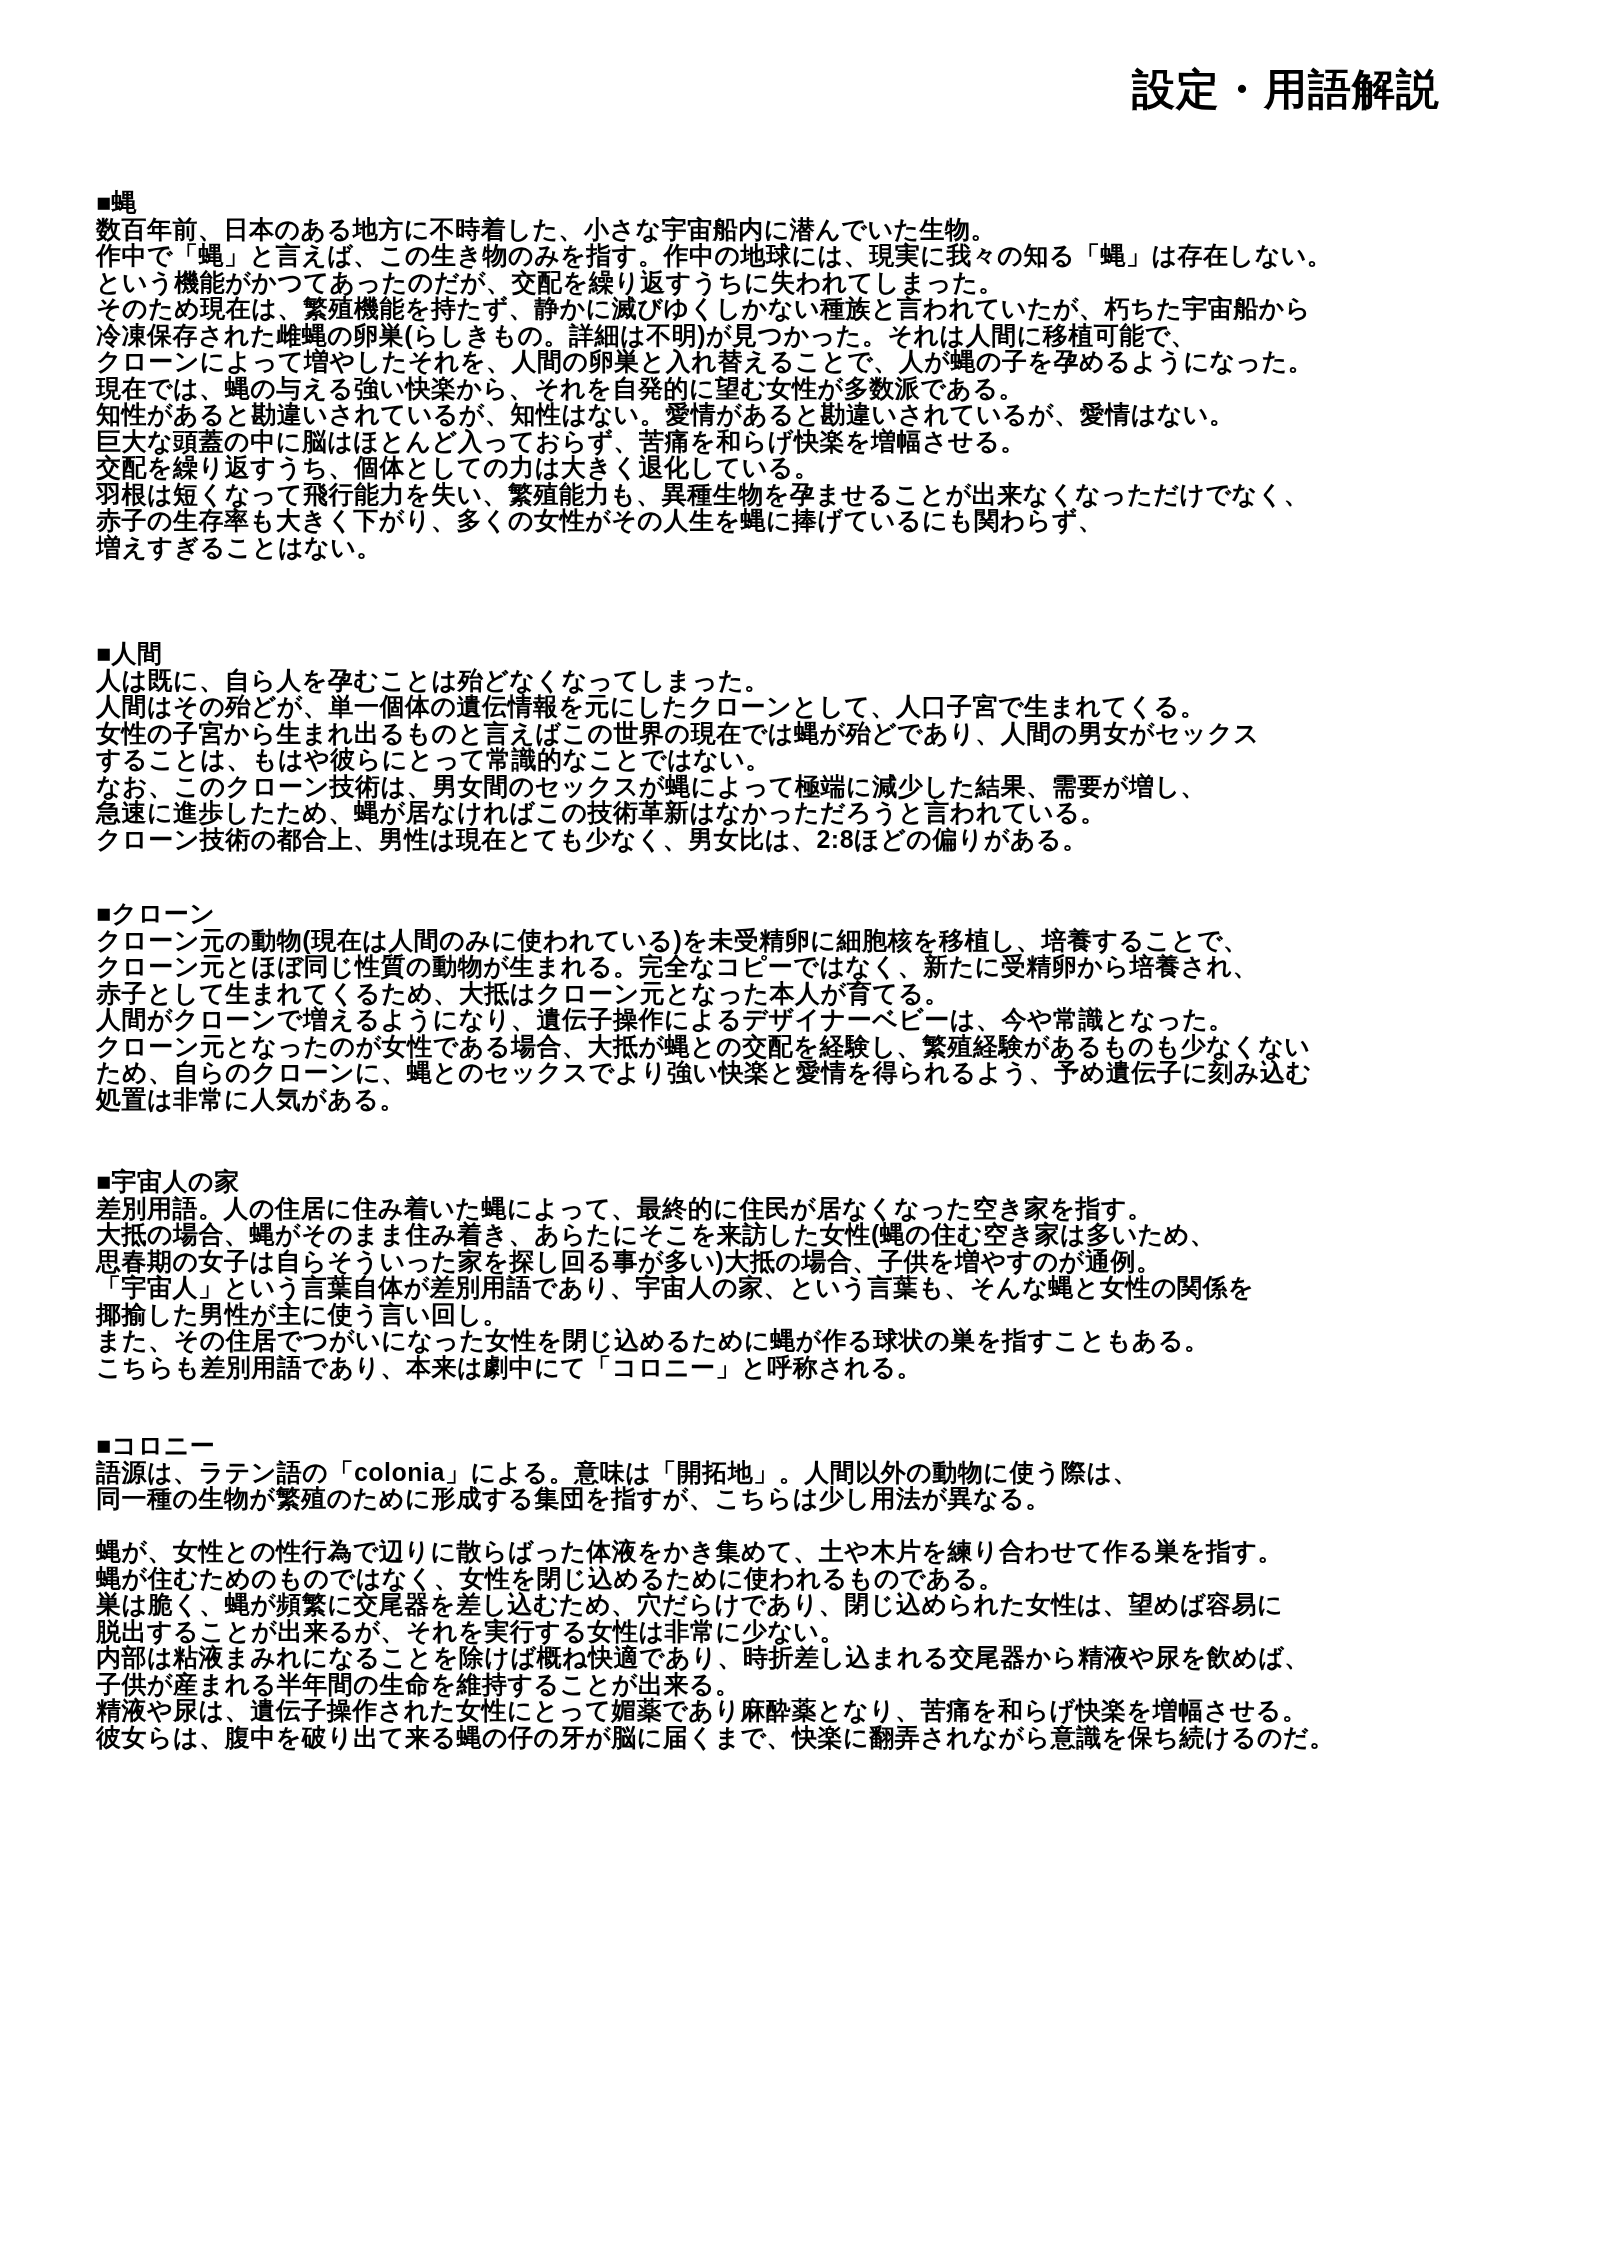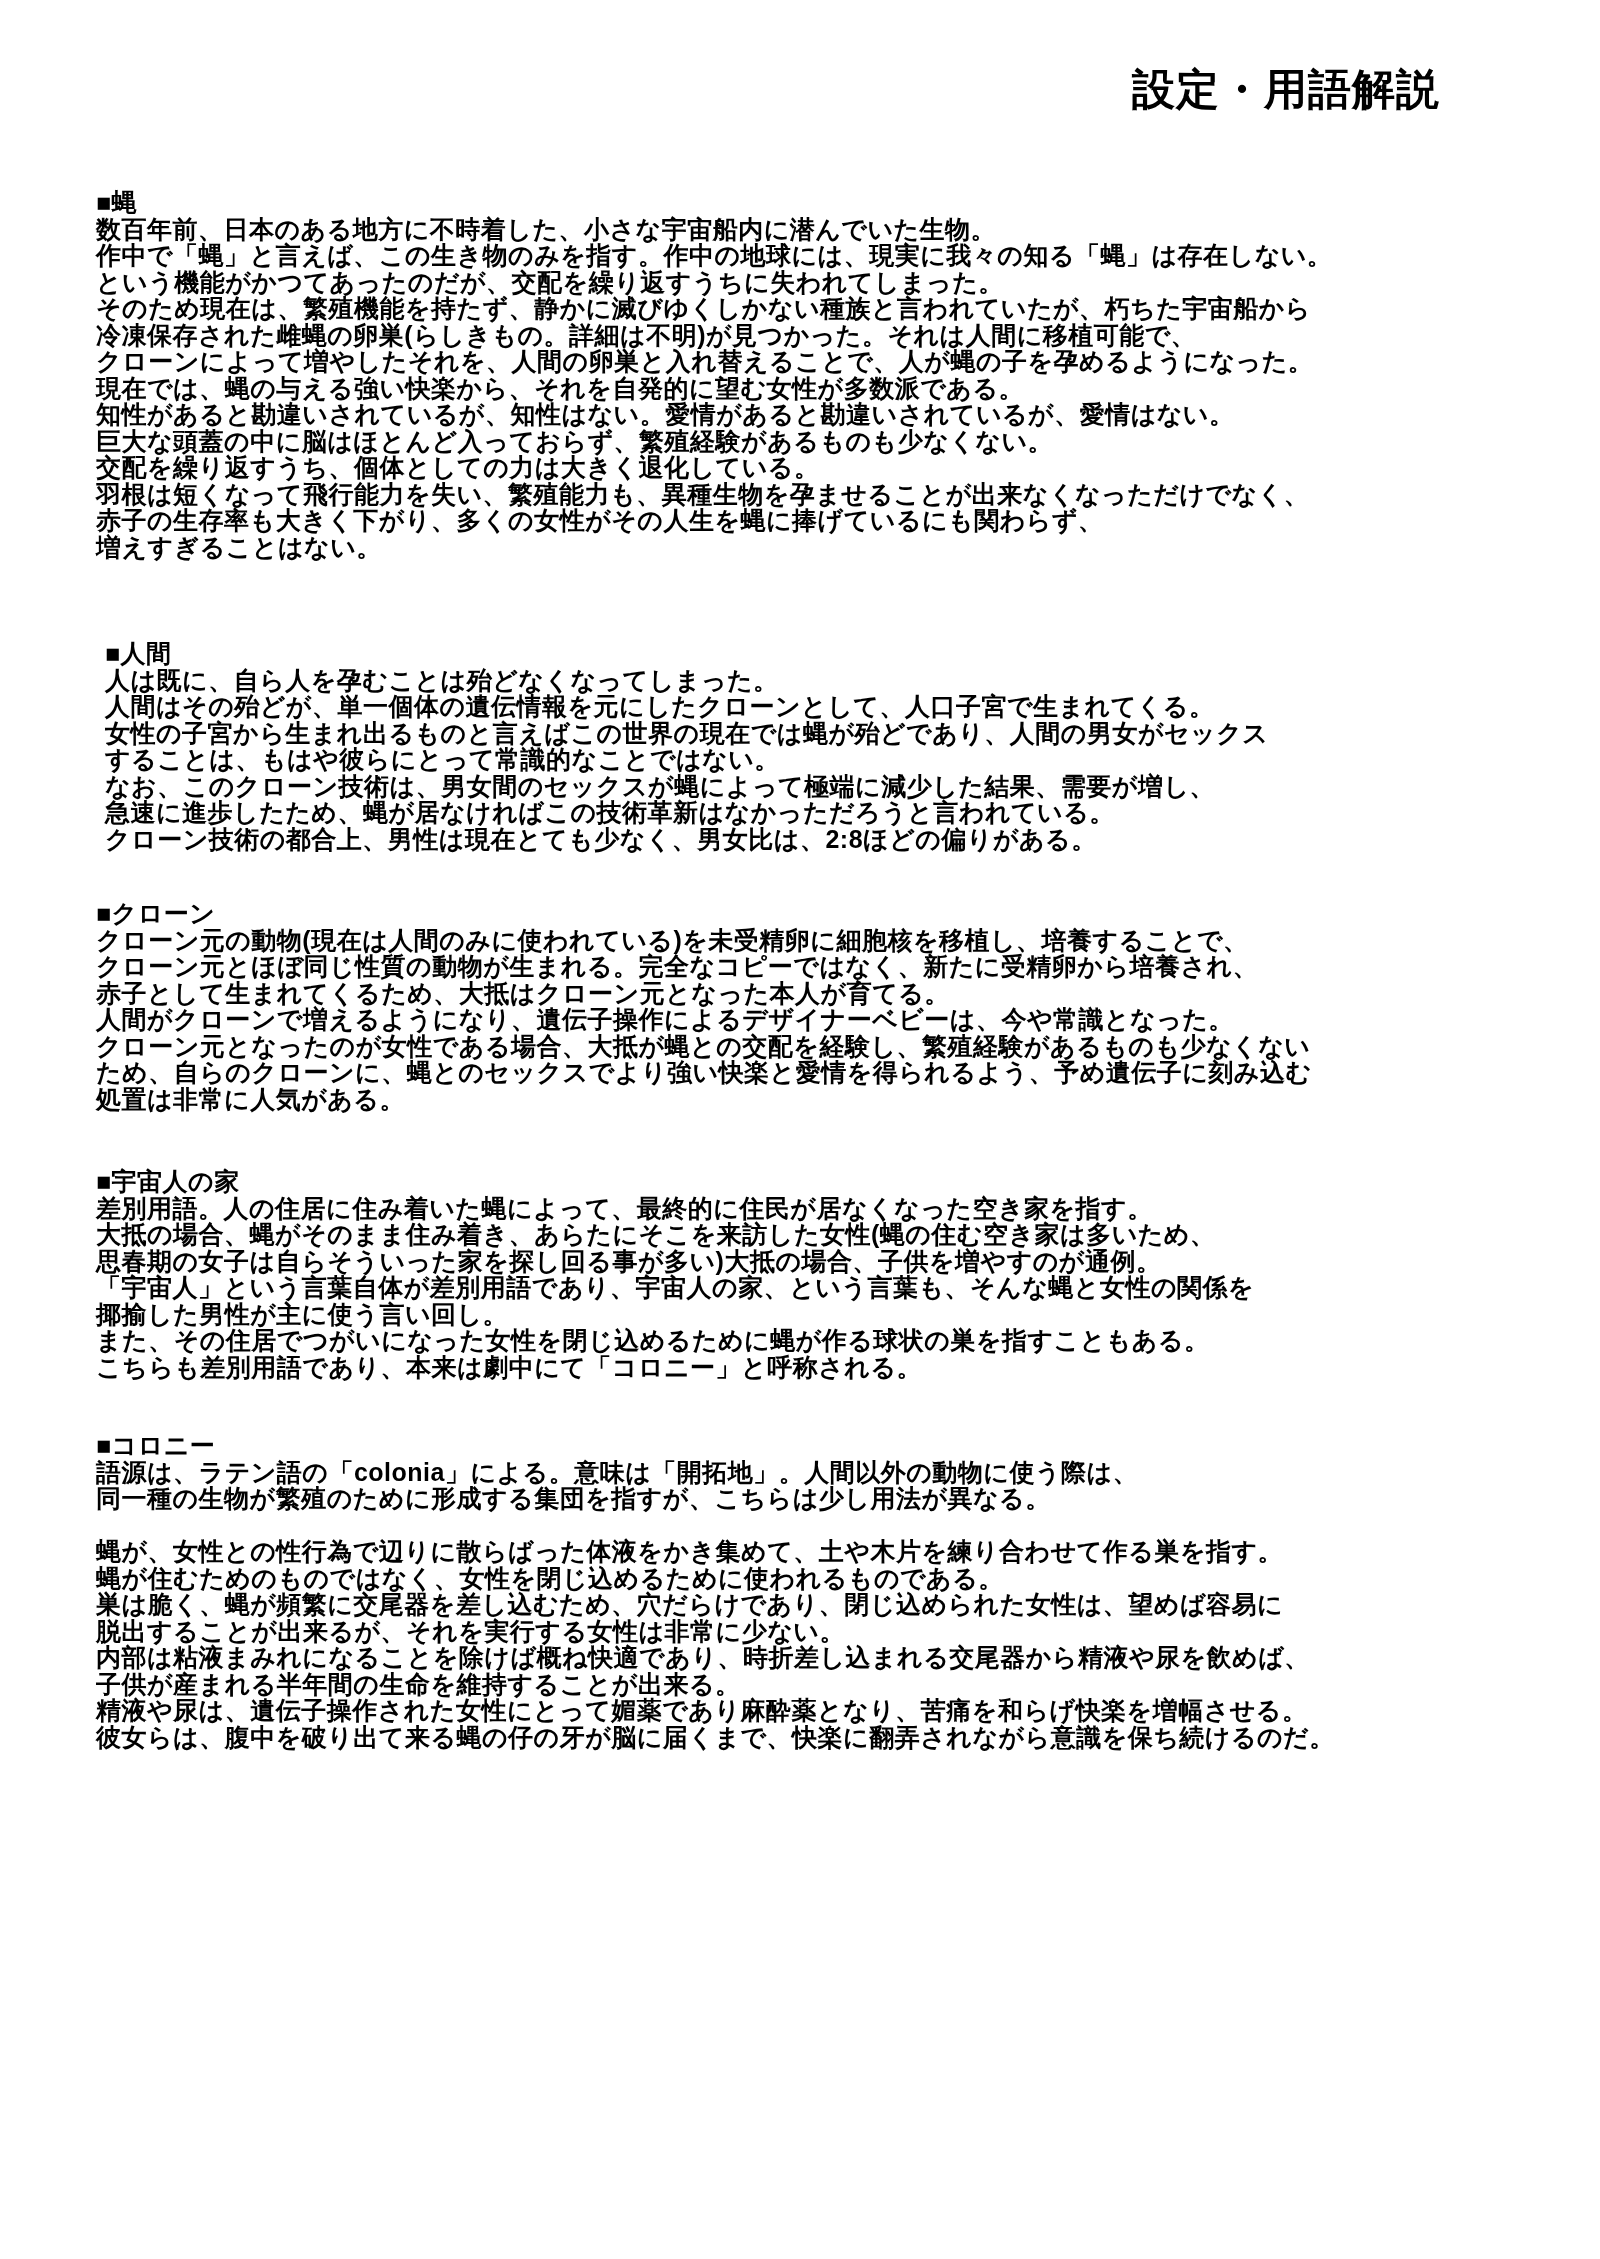--- a/index.html
+++ b/index.html
@@ -40,42 +40,42 @@
   .section .line {
     font-size: 25px;
     font-weight: 600;
     line-height: 26.5px;
     min-height: 26.5px;
     white-space: nowrap;
     letter-spacing: 0.5px;
   }
   
   .section.sec-1 { margin-top: 0; }
-  .section.sec-2 { margin-top: 80px; margin-left: 9px; }
+  .section.sec-2 { margin-top: 80px; }
   .section.sec-3 { margin-top: 48px; }
   .section.sec-4 { margin-top: 56px; }
   .section.sec-5 { margin-top: 52px; }
 </style>
 </head>
 <body>
 
 <div class="page">
   <div class="doc-title">設定・用語解説</div>
   <div class="content">
       <div class="section sec-1">
         <div class="heading">■蝿</div>
         <div class="line">数百年前、日本のある地方に不時着した、小さな宇宙船内に潜んでいた生物。</div>
         <div class="line">作中で「蝿」と言えば、この生き物のみを指す。作中の地球には、現実に我々の知る「蝿」は存在しない。</div>
         <div class="line">という機能がかつてあったのだが、交配を繰り返すうちに失われてしまった。</div>
         <div class="line">そのため現在は、繁殖機能を持たず、静かに滅びゆくしかない種族と言われていたが、朽ちた宇宙船から</div>
         <div class="line">冷凍保存された雌蝿の卵巣(らしきもの。詳細は不明)が見つかった。それは人間に移植可能で、</div>
         <div class="line">クローンによって増やしたそれを、人間の卵巣と入れ替えることで、人が蝿の子を孕めるようになった。</div>
         <div class="line">現在では、蝿の与える強い快楽から、それを自発的に望む女性が多数派である。</div>
         <div class="line">知性があると勘違いされているが、知性はない。愛情があると勘違いされているが、愛情はない。</div>
-        <div class="line">巨大な頭蓋の中に脳はほとんど入っておらず、繁殖経験があるものも少なくない。</div>
+        <div class="line">巨大な頭蓋の中に脳はほとんど入っておらず、苦痛を和らげ快楽を増幅させる。</div>
         <div class="line">交配を繰り返すうち、個体としての力は大きく退化している。</div>
         <div class="line">羽根は短くなって飛行能力を失い、繁殖能力も、異種生物を孕ませることが出来なくなっただけでなく、</div>
         <div class="line">赤子の生存率も大きく下がり、多くの女性がその人生を蝿に捧げているにも関わらず、</div>
         <div class="line">増えすぎることはない。</div>
       </div>
       <div class="section sec-2">
         <div class="heading">■人間</div>
         <div class="line">人は既に、自ら人を孕むことは殆どなくなってしまった。</div>
         <div class="line">人間はその殆どが、単一個体の遺伝情報を元にしたクローンとして、人口子宮で生まれてくる。</div>
         <div class="line">女性の子宮から生まれ出るものと言えばこの世界の現在では蝿が殆どであり、人間の男女がセックス</div>

